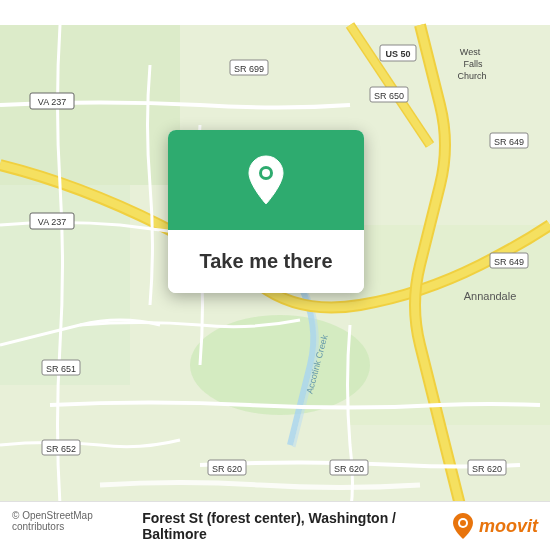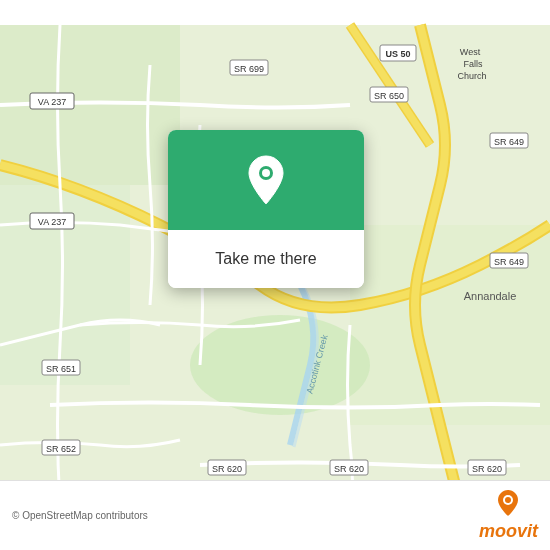--- a/index.html
+++ b/index.html
@@ -56,22 +56,22 @@
     #popup-button-area {
       padding: 12px 16px;
       background: white;
     }
 
     #take-me-there-btn {
       width: 100%;
       padding: 8px 0;
       background: white;
       border: none;
-      font-size: 16px;
-      font-weight: 400;
+      font-size: 20px;
+      font-weight: 700;
       color: #333;
       cursor: pointer;
       text-align: center;
     }
 
     
     #bottom-bar {
       position: absolute;
       bottom: 0;
       left: 0;
@@ -98,21 +98,20 @@
     #location-title {
       font-size: 14px;
       font-weight: 600;
       color: #222;
     }
 
     #moovit-logo {
       display: flex;
       align-items: center;
       gap: 4px;
-      flex-direction: column;
     }
 
     #moovit-pin {
       width: 24px;
       height: 28px;
     }
 
     #moovit-text {
       font-size: 18px;
       font-weight: 700;
@@ -217,20 +216,21 @@
       </svg>
     </div>
     <div id="popup-button-area">
       <button id="take-me-there-btn">Take me there</button>
     </div>
   </div>
 
   <div id="bottom-bar">
     <div id="bottom-left">
       <span id="attribution">© OpenStreetMap contributors</span>
+      <span id="location-title">Forest St (forest center), Washington / Baltimore</span>
     </div>
     <div id="moovit-logo">
 
       <svg id="moovit-pin" viewBox="0 0 24 28" xmlns="http://www.w3.org/2000/svg">
         <path d="M12 1C6.48 1 2 5.48 2 11C2 18 12 27 12 27C12 27 22 18 22 11C22 5.48 17.52 1 12 1Z" fill="#e8740c"></path>
         <circle cx="12" cy="11" r="5" fill="white"></circle>
         <circle cx="12" cy="11" r="3" fill="#e8740c"></circle>
       </svg>
       <span id="moovit-text">moovit</span>
     </div>

